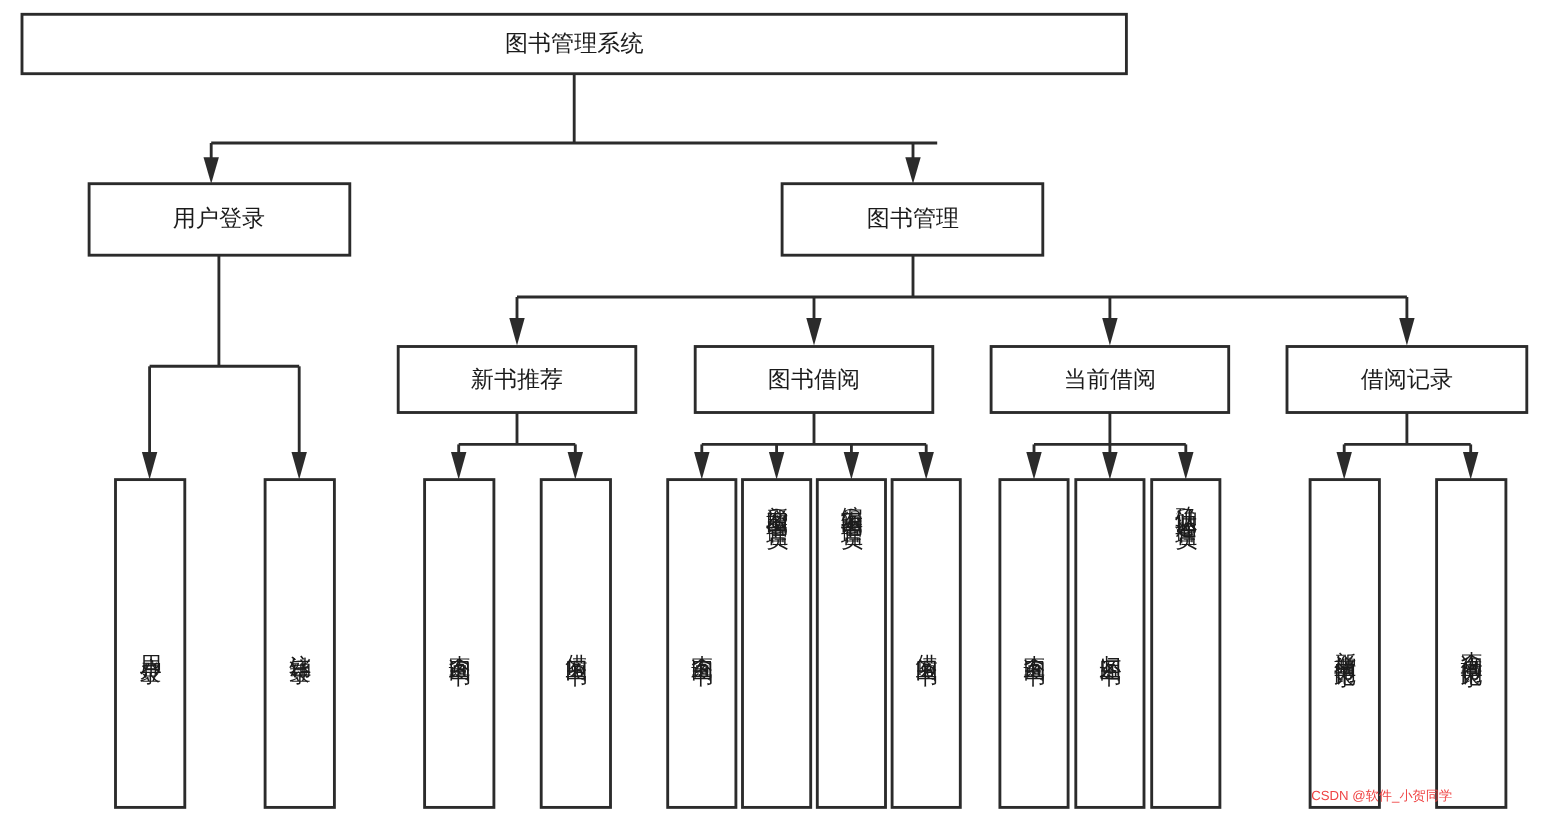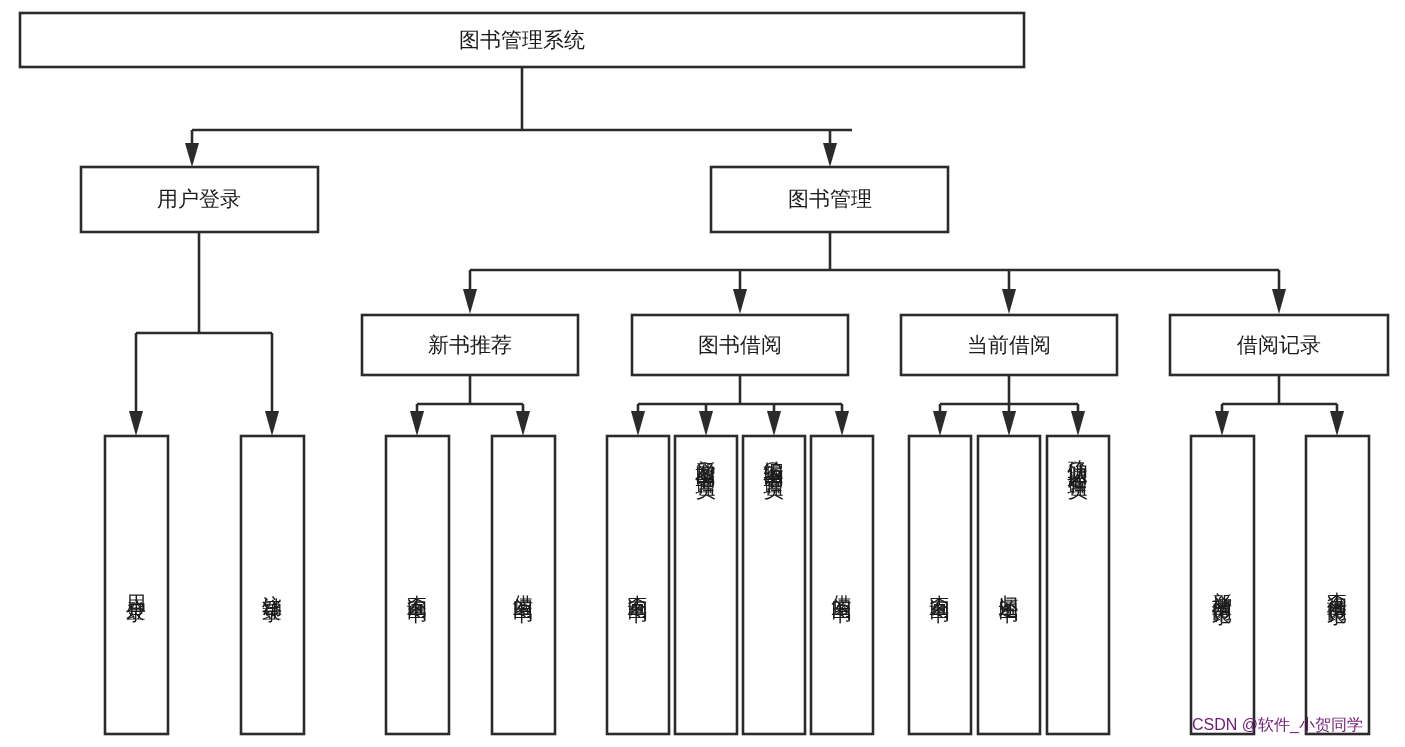--- a/index.html
+++ b/index.html
@@ -66,22 +66,22 @@
     color: #1b1b1b;
     white-space: nowrap;
     user-select: none;
   }
   .leaf-text.center {
     align-self: center;
   }
   .watermark {
     position: absolute;
     font-family: "Liberation Sans", sans-serif;
-    font-size: 16px;
-    color: #701a75;
+    font-size: 12px;
+    color: #ef4444;
     white-space: nowrap;
     user-select: none;
   }
 </style>
 </head>
 <body>
 
 <div id="diagram-root">
 
   <svg class="flow" viewBox="0 0 1405 747">

